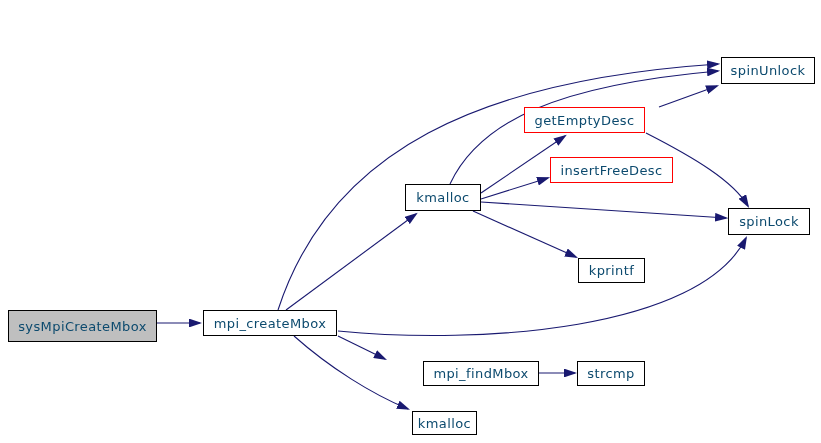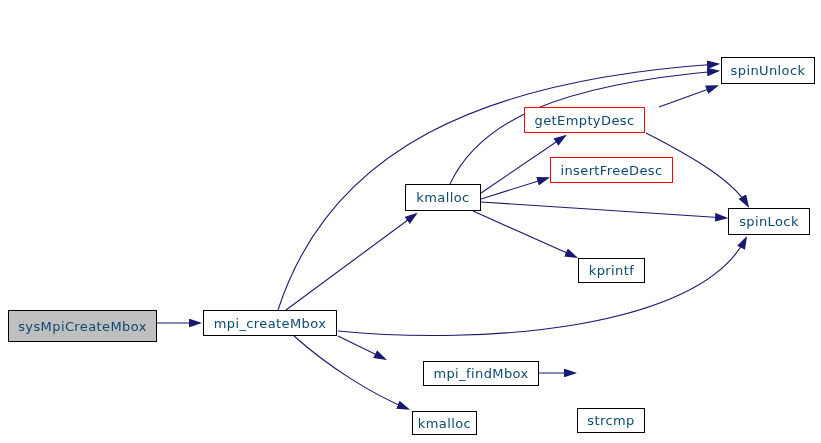--- a/index.html
+++ b/index.html
@@ -85,19 +85,19 @@
     </div>
     <div class="node is-link" style="left: 578px; top: 258px; width: 67px; height: 25px; background: rgb(255, 255, 255); border-color: rgb(0, 0, 0);">
       <span>kprintf</span>
     </div>
     <div class="node is-link" style="left: 728px; top: 208px; width: 82px; height: 27px; background: rgb(255, 255, 255); border-color: rgb(0, 0, 0);">
       <span>spinLock</span>
     </div>
     <div class="node is-link" style="left: 387px; top: 361px; width: 116px; height: 25px; background: rgb(255, 255, 255); border-color: rgb(0, 0, 0); margin-left: 36px;">
       <span>mpi_findMbox</span>
     </div>
-    <div class="node is-link" style="left: 577px; top: 361px; width: 68px; height: 25px; background: rgb(255, 255, 255); border-color: rgb(0, 0, 0); margin-top: 47px;">
+    <div class="node is-link" style="left: 577px; top: 361px; width: 68px; height: 25px; background: rgb(255, 255, 255); border-color: rgb(0, 0, 0);">
       <span>strcmp</span>
     </div>
     <div class="node is-link" style="left: 412px; top: 411px; width: 65px; height: 24px; background: rgb(255, 255, 255); border-color: rgb(0, 0, 0);">
       <span>kmalloc</span>
     </div>
   </div>
 
 </body></html>

